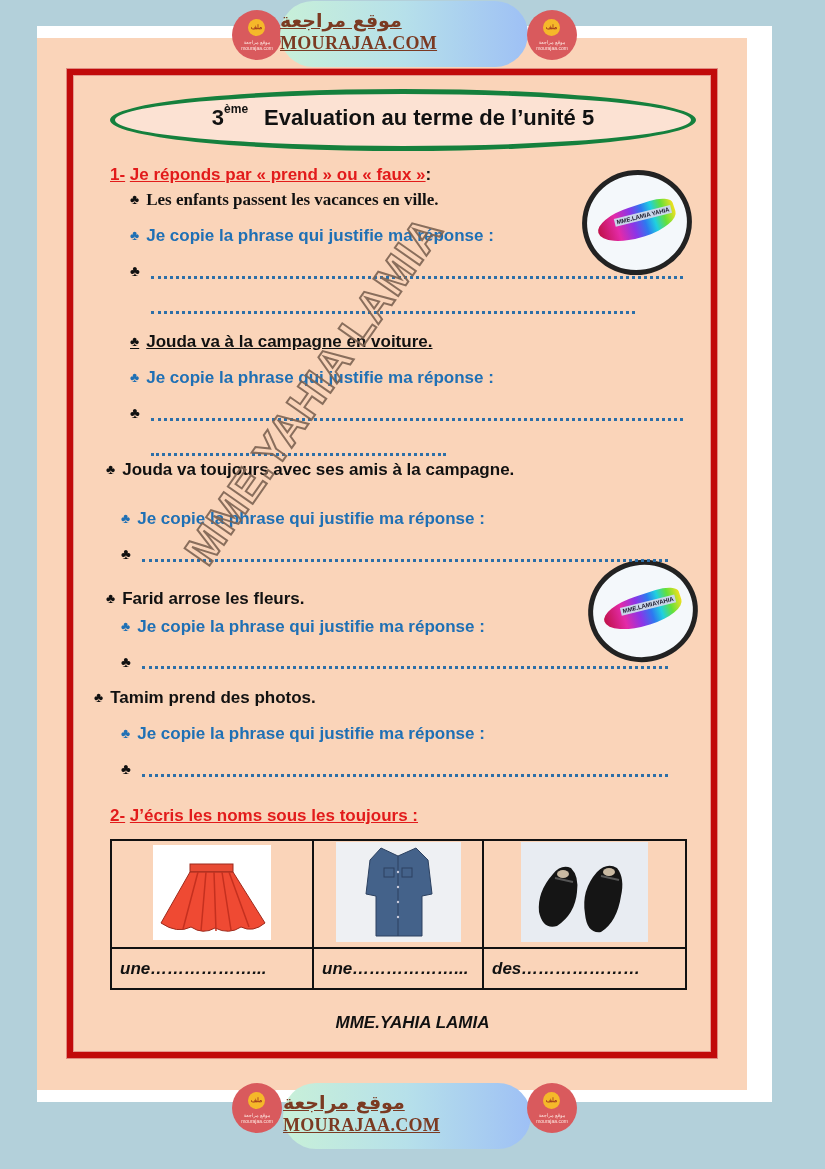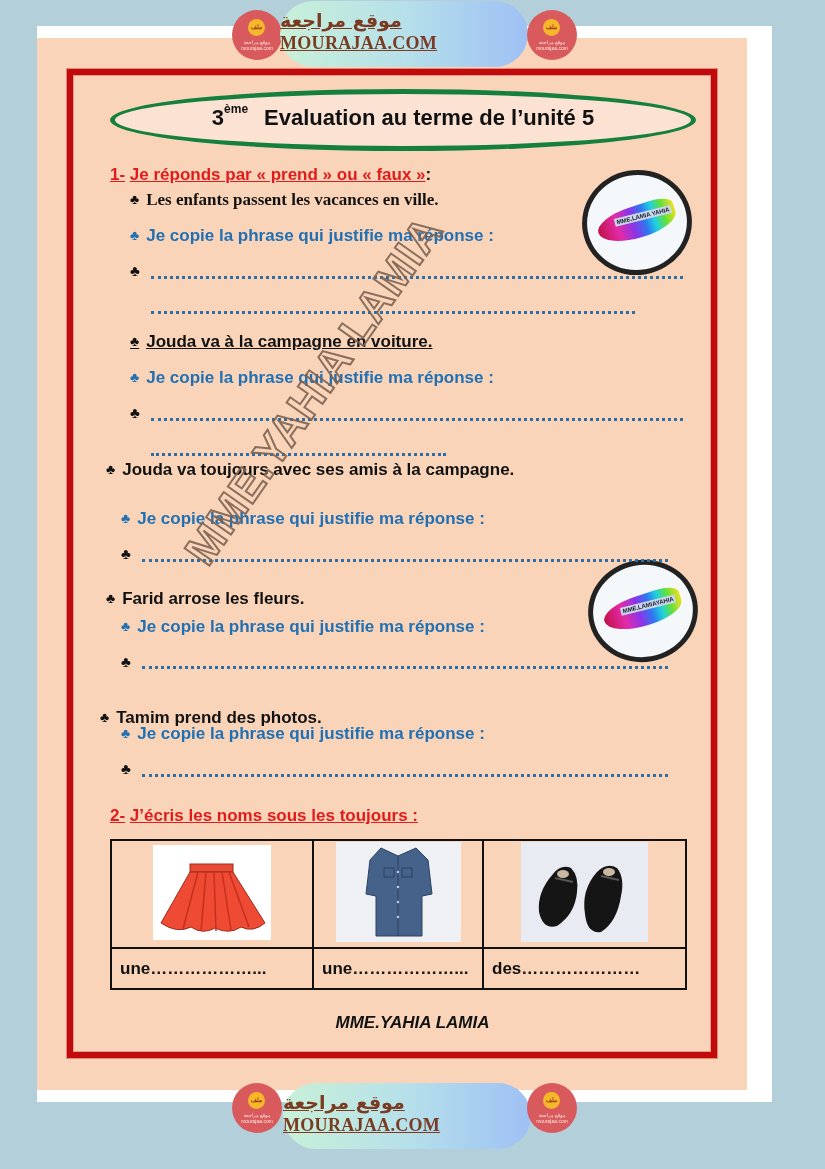--- a/index.html
+++ b/index.html
@@ -36,21 +36,21 @@
   .club-dot { position:absolute; font-size:15px; color:#111; }
 
   .logo { position:absolute; border:5px solid #222; border-radius:50%; background:#f4f8fb; overflow:hidden; box-sizing:border-box; }
   .logo .feather { position:absolute; left:10%; top:33%; width:80%; height:34%; border-radius:50% 30% 50% 60%;
                    background:linear-gradient(90deg,#c0124a 0%,#e42aa8 25%,#8a35e8 45%,#2d79f0 60%,#20d0e0 72%,#63e03a 85%,#f0e020 100%); transform:rotate(-8deg); }
   .logo .lbl { position:absolute; left:28%; top:40%; background:#c9d6ea; font-size:6px; font-weight:bold; color:#223; padding:1px 2px; transform:rotate(-4deg); white-space:nowrap; }
 
   .watermark { position:absolute; left:175px; top:545px; font-size:44px; font-weight:bold; color:transparent;
                -webkit-text-stroke:2px #7d6352; transform:rotate(-55deg); transform-origin:0 0; white-space:nowrap; letter-spacing:1px; opacity:0.9; }
 
-  table.items { position:absolute; left:110px; top:839px; width:577px; height:149px; border-collapse:collapse; }
+  table.items { position:absolute; left:110px; top:839px; width:577px; height:149px; border-collapse:collapse;font-style:italic; }
   table.items td { border:2.5px solid #111; vertical-align:middle; padding:0; }
   table.items tr.pic td { height:106px; text-align:center; }
   table.items tr.ans td { height:39px; font-size:17px; font-weight:bold; color:#111; padding-left:8px; }
   .pic-box { display:inline-block; background:#fff; position:relative; }
 
   .author { position:absolute; left:0; width:825px; top:1013px; text-align:center; font-size:17px; font-weight:bold; font-style:italic; color:#111; }
 </style>
 </head>
 <body>
 
@@ -105,21 +105,21 @@
 <div class="line black" style="left:106px; top:460px;"><span class="club">♣</span><span>Jouda va toujours avec ses amis à la campagne.</span></div>
 <div class="line blue" style="left:121px; top:509px;"><span class="club">♣</span><span>Je copie la phrase qui justifie ma réponse :</span></div>
 <div class="club-dot" style="left:121px; top:545px;">♣</div>
 <div class="dots" style="left:142px; top:559px; width:526px;"></div>
 
 <div class="line black" style="left:106px; top:581px;margin-top:8px;"><span class="club">♣</span><span>Farid arrose les fleurs.</span></div>
 <div class="line blue" style="left:121px; top:617px;"><span class="club">♣</span><span>Je copie la phrase qui justifie ma réponse :</span></div>
 <div class="club-dot" style="left:121px; top:653px;">♣</div>
 <div class="dots" style="left:142px; top:666px; width:526px;"></div>
 
-<div class="line black" style="left:100px; top:688px;margin-top:20px;"><span class="club">♣</span><span>Tamim prend des photos.</span></div>
+<div class="line black" style="left:94px; top:688px;"><span class="club">♣</span><span>Tamim prend des photos.</span></div>
 <div class="line blue" style="left:121px; top:724px;"><span class="club">♣</span><span>Je copie la phrase qui justifie ma réponse :</span></div>
 <div class="club-dot" style="left:121px; top:760px;">♣</div>
 <div class="dots" style="left:142px; top:774px; width:526px;"></div>
 
 <div class="sec" style="left:110px; top:806px;">
   <u>2-</u> <u>J’écris les noms sous les toujours :</u>
 </div>
 
 <table class="items">
   <tbody>

